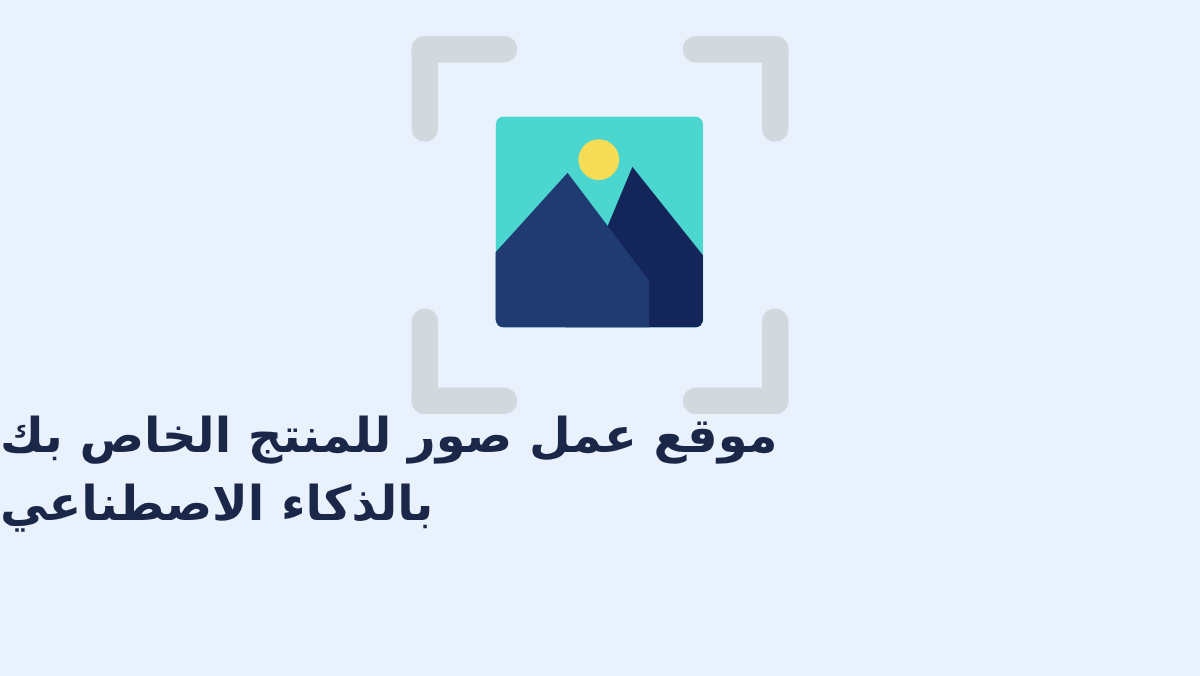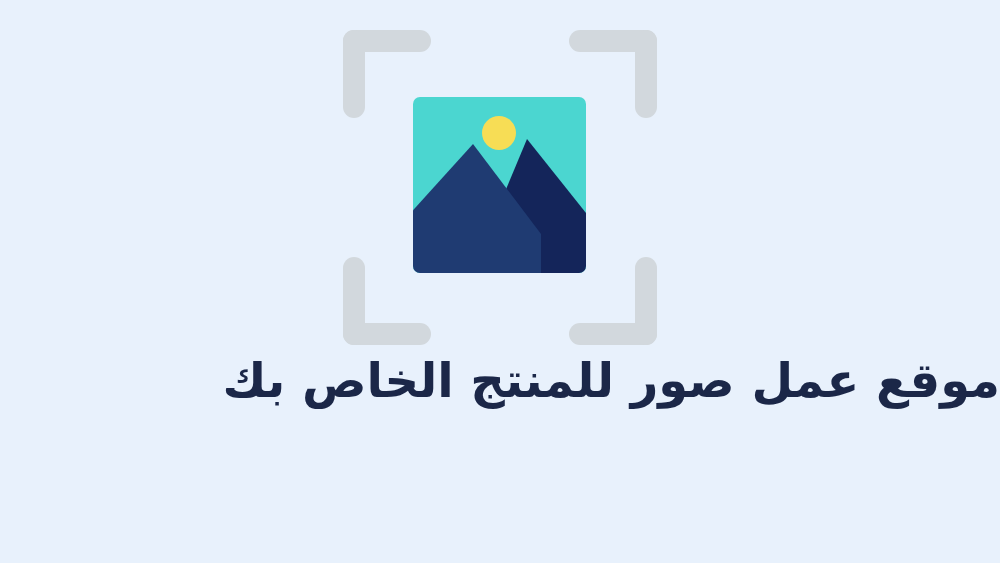--- a/index.html
+++ b/index.html
@@ -74,26 +74,26 @@
     top: 67px;
     width: 173px;
     height: 176px;
   }
   .photo svg { display: block; }
 
   
   .headline {
     position: absolute;
     left: 0;
-    top: 352px;
+    top: 336px;
     width: 1000px;
-    text-align: right;
+    text-align: left;
     color: #1b2748;
     font-weight: bold;
-    font-size: 48px;
+    font-size: 40px;
     line-height: 56px;
     direction: rtl;
     letter-spacing: 0;
   }
   .headline-line {
     display: block;
     white-space: nowrap;
   }
 </style>
 </head>
@@ -136,15 +136,16 @@
           <path d="M114 42 L173 116 L173 176 L58 176 Z" fill="#14255a"></path>
           <path d="M60 47 L128 137 L128 176 L-8 176 L-8 122 Z" fill="#1f3b72"></path>
         </g>
       </svg>
     </div>
 
   </div>
 
   <div class="headline">
     <span class="headline-line">موقع عمل صور للمنتج الخاص بك</span>
+    <span class="headline-line">بالذكاء الاصطناعي</span>
   </div>
 
 </div>
 
 </body></html>

